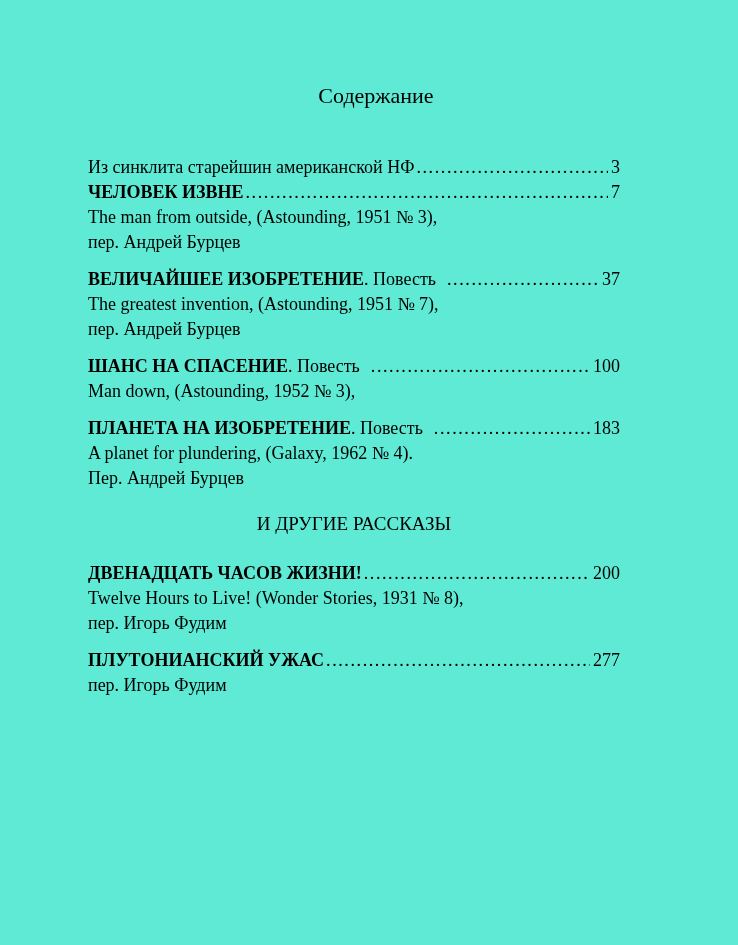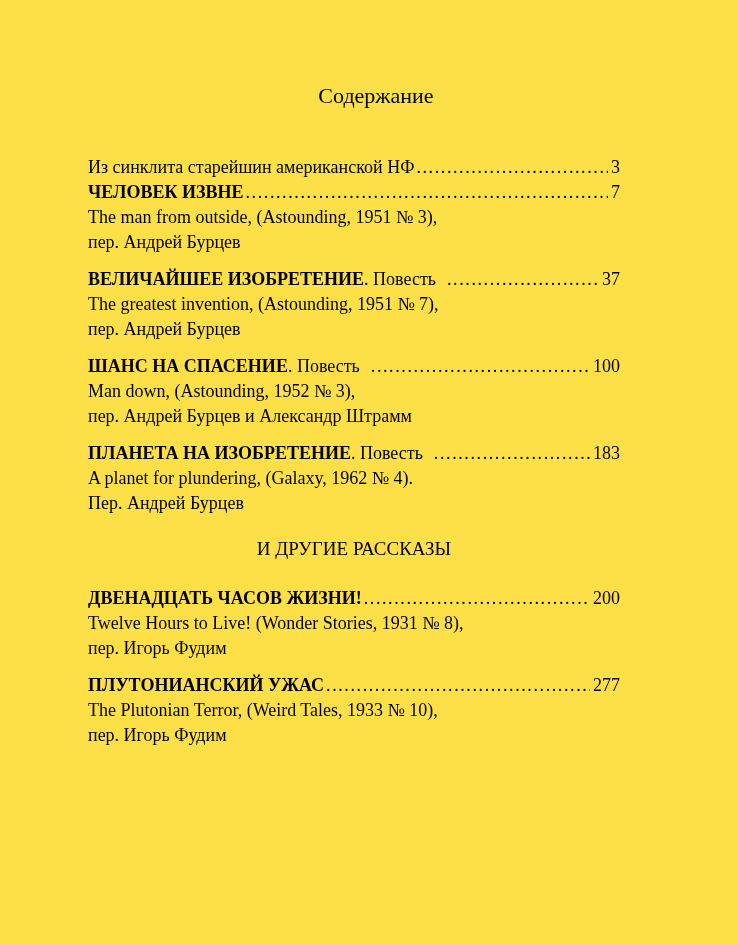--- a/index.html
+++ b/index.html
@@ -1,20 +1,20 @@
 <!DOCTYPE html>
 <html><head>
 <meta charset="utf-8">
 <style>
   html, body { margin: 0; padding: 0; background: #ffffff; }
   .page {
     position: relative;
     width: 738px;
     height: 945px;
-    background: #fde047;
+    background: #5eead4;
     color: #000000;
     font-family: "Liberation Serif", serif;
     overflow: hidden;
     box-sizing: border-box;
   }
   .doc-title {
     padding-top: 84px;
     font-size: 22px;
     line-height: 24px;
     text-align: center;
@@ -105,21 +105,20 @@
     </div>
 
     <div class="entry">
       <div class="toc-line">
         <span class="entry-title">ШАНС НА СПАСЕНИЕ</span>
         <span class="entry-subtitle">. Повесть</span>
         <span class="leader"></span>
         <span class="page-num">100</span>
       </div>
       <div class="entry-sub">Man down, (Astounding, 1952 № 3),</div>
-      <div class="entry-sub">пер. Андрей Бурцев и Александр Штрамм</div>
     </div>
 
     <div class="entry">
       <div class="toc-line">
         <span class="entry-title">ПЛАНЕТА НА ИЗОБРЕТЕНИЕ</span>
         <span class="entry-subtitle">. Повесть</span>
         <span class="leader"></span>
         <span class="page-num">183</span>
       </div>
       <div class="entry-sub">A planet for plundering, (Galaxy, 1962 № 4).</div>
@@ -139,18 +138,17 @@
       <div class="entry-sub">пер. Игорь Фудим</div>
     </div>
 
     <div class="entry">
       <div class="toc-line">
         <span class="entry-title">ПЛУТОНИАНСКИЙ УЖАС</span>
         <span class="entry-subtitle"></span>
         <span class="leader"></span>
         <span class="page-num">277</span>
       </div>
-      <div class="entry-sub">The Plutonian Terror, (Weird Tales, 1933 № 10),</div>
       <div class="entry-sub">пер. Игорь Фудим</div>
     </div>
 
   </div>
 </div>
 
 </body></html>

